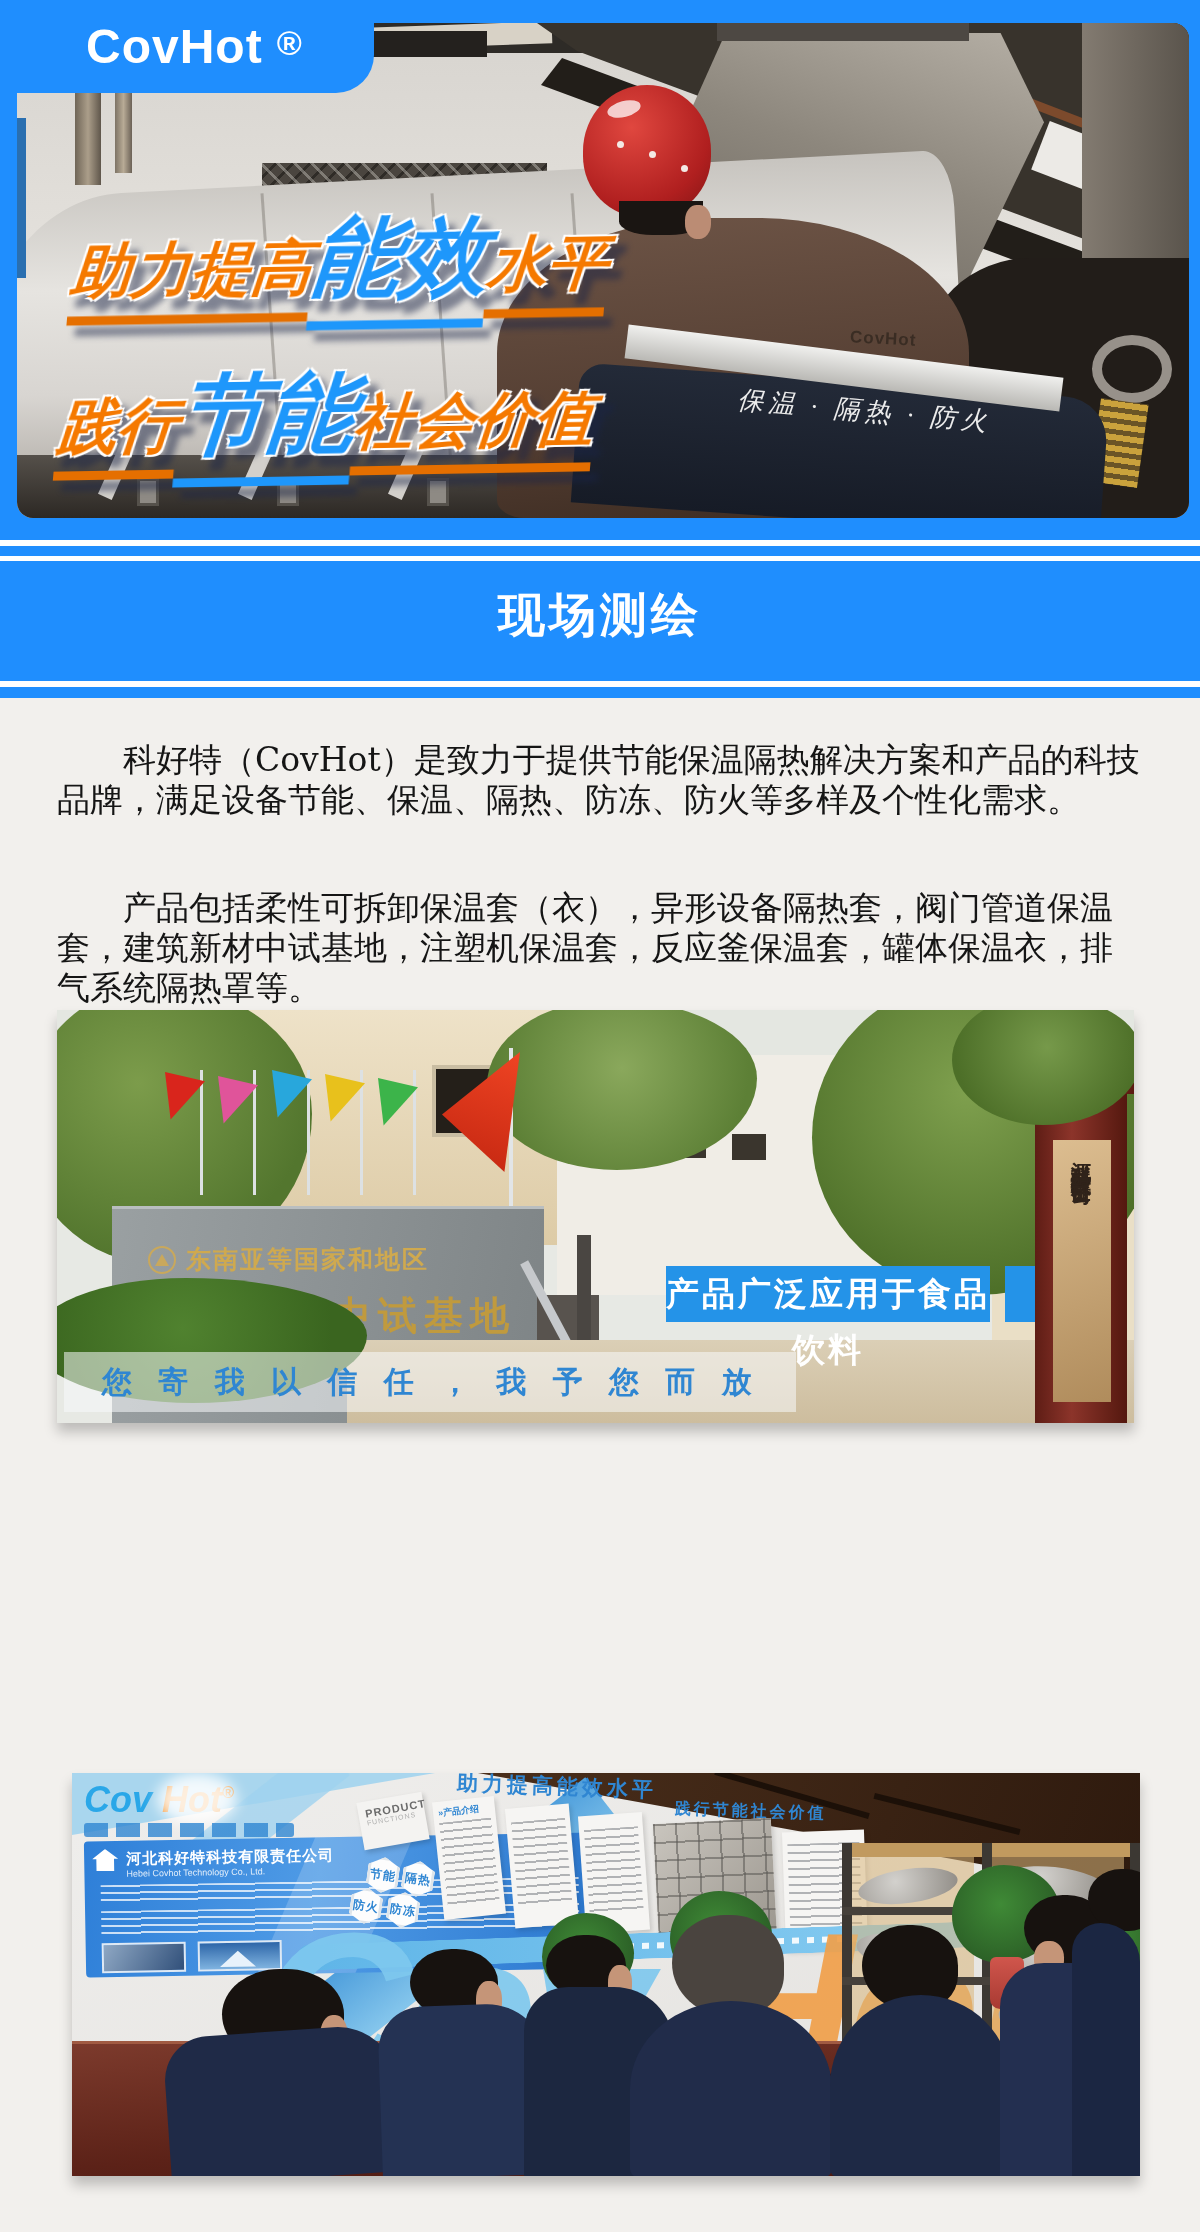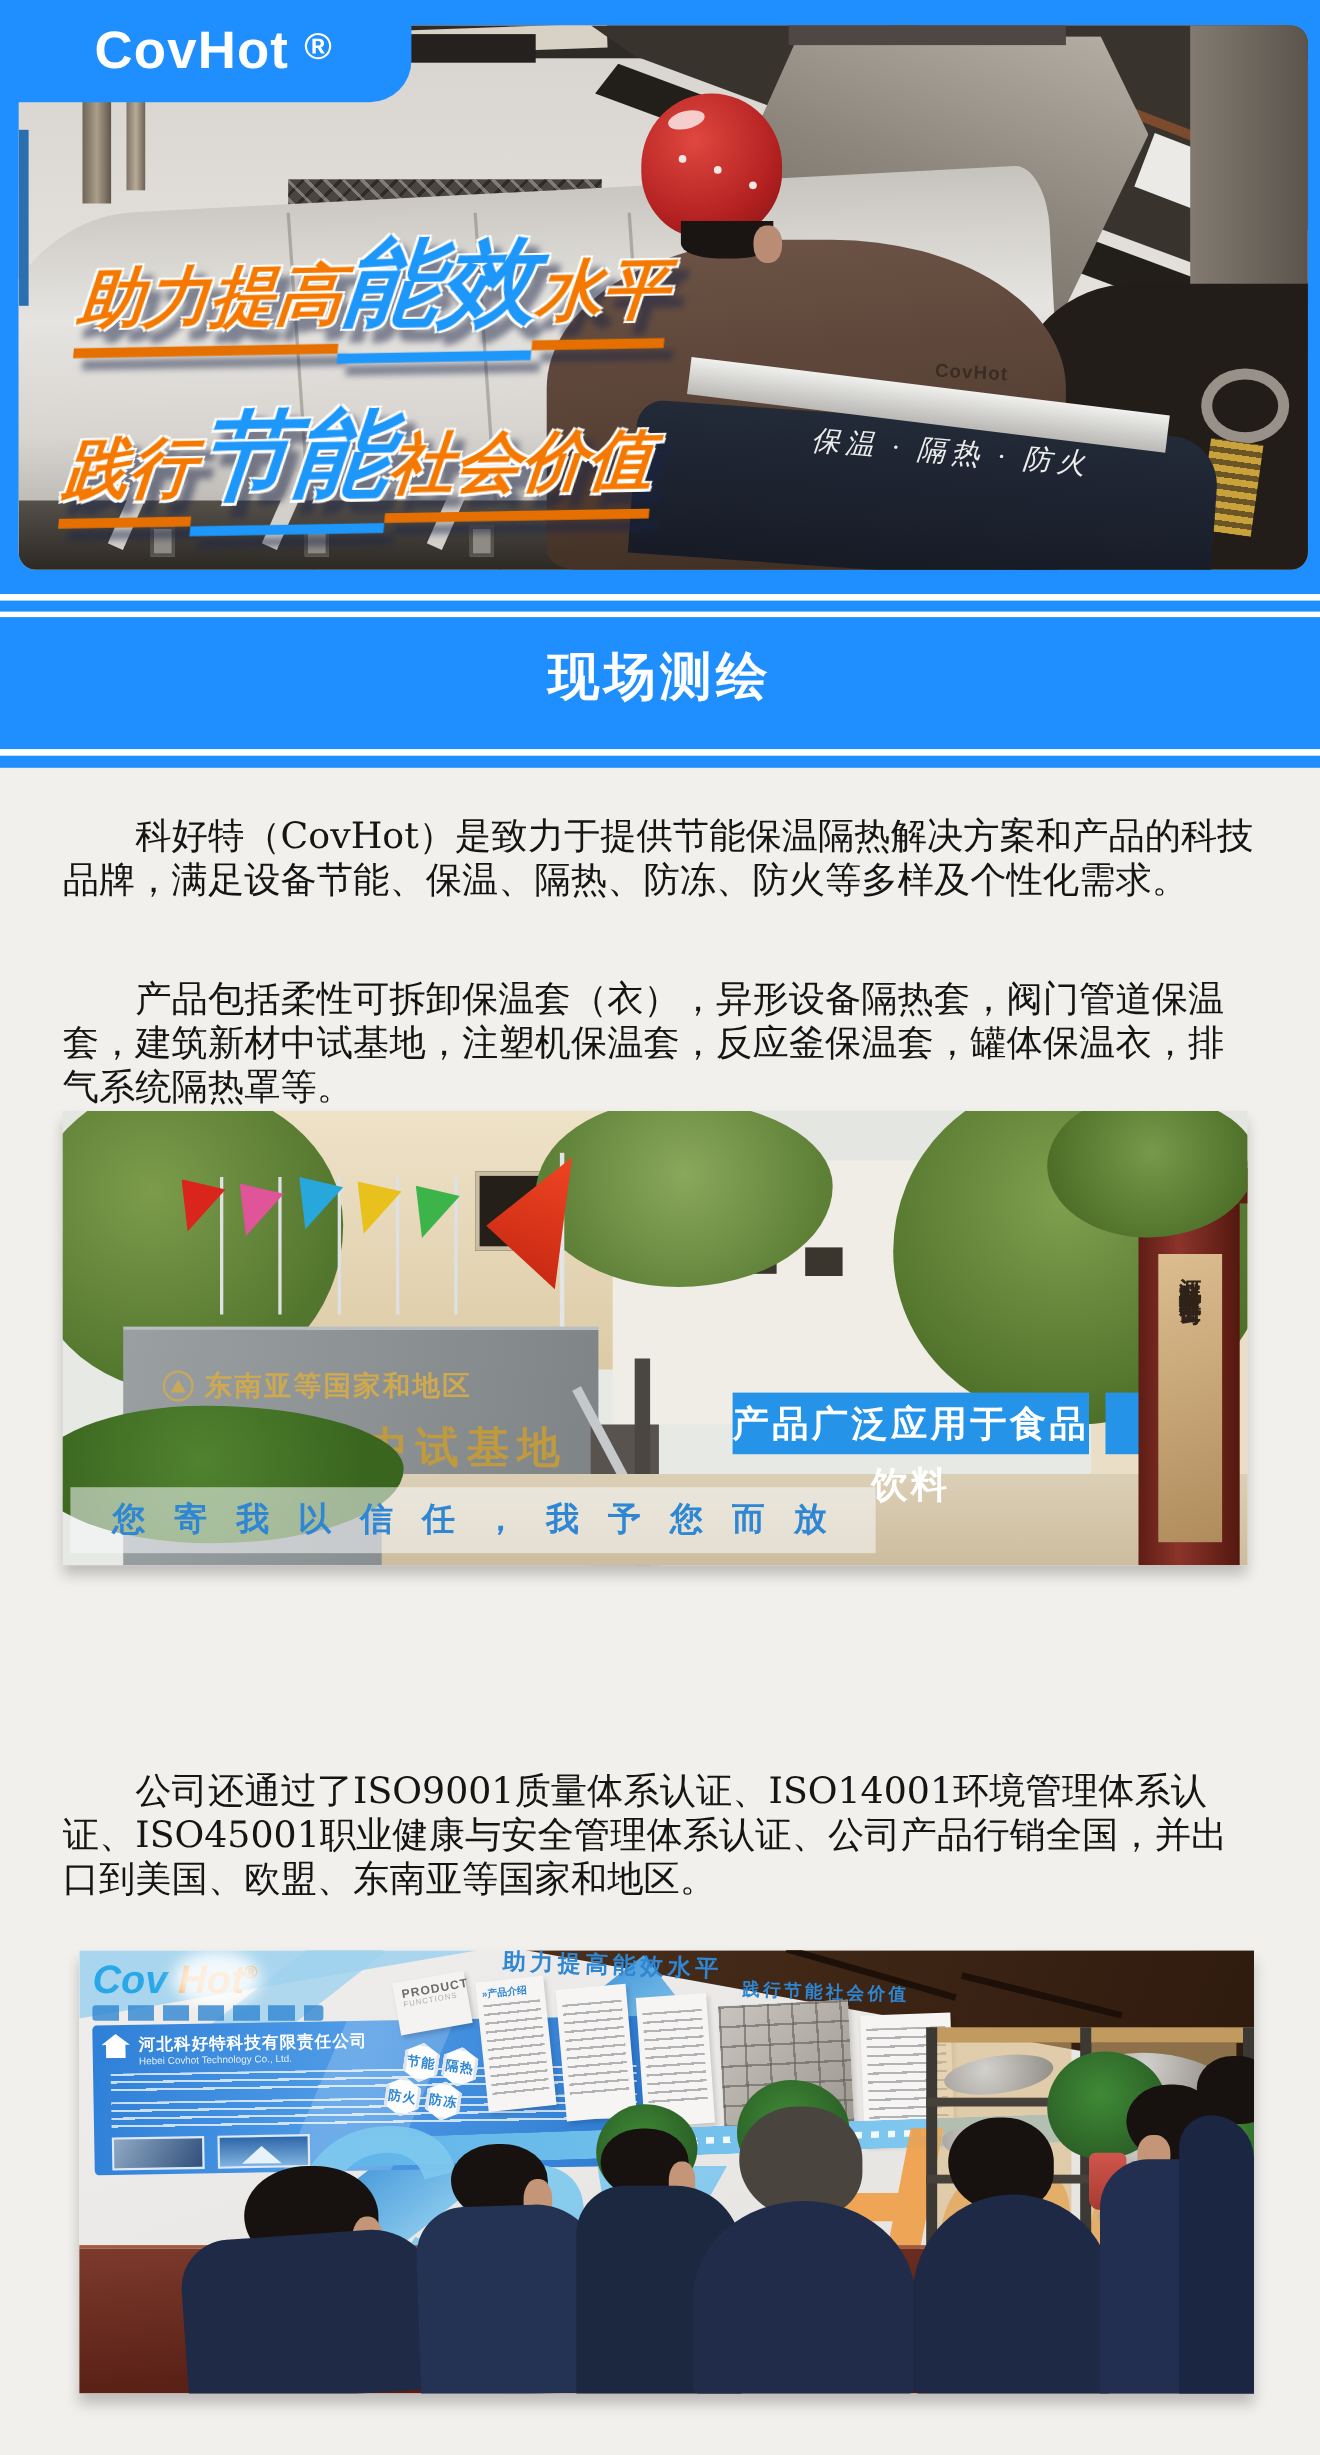--- a/index.html
+++ b/index.html
@@ -355,21 +355,20 @@
     <div class="abs f-caption">您 寄 我 以 信 任 ， 我 予 您 而 放 心 ！</div>
     <div class="abs f-pillar"></div>
     <div class="abs f-pillar-cap"></div>
     <div class="abs f-plaque">
       <span class="f-plaque-text">河北科好特科技有限责任公司</span>
     </div>
     <div class="abs f-ball"></div>
     <div class="abs blob f-overhang"></div>
   </div>
 
-  <p class="abs para p4">公司还通过了ISO9001质量体系认证、ISO14001环境管理体系认证、ISO45001职业健康与安全管理体系认证、公司产品行销全国，并出口到美国、欧盟、东南亚等国家和地区。</p>
 
   <div class="abs meeting">
     <div class="abs m-ceiling"></div>
     <div class="abs m-beam" style="left:640px;top:18px;width:160px;transform:rotate(16deg);"></div>
     <div class="abs m-beam" style="left:800px;top:38px;width:150px;transform:rotate(14deg);"></div>
     <div class="abs m-corner"></div>
     <div class="abs m-ribbon2"></div>
     <div class="abs m-ribbon1"></div>
     <div class="abs m-logo">
       <span class="m-logo-cov">Cov</span>

